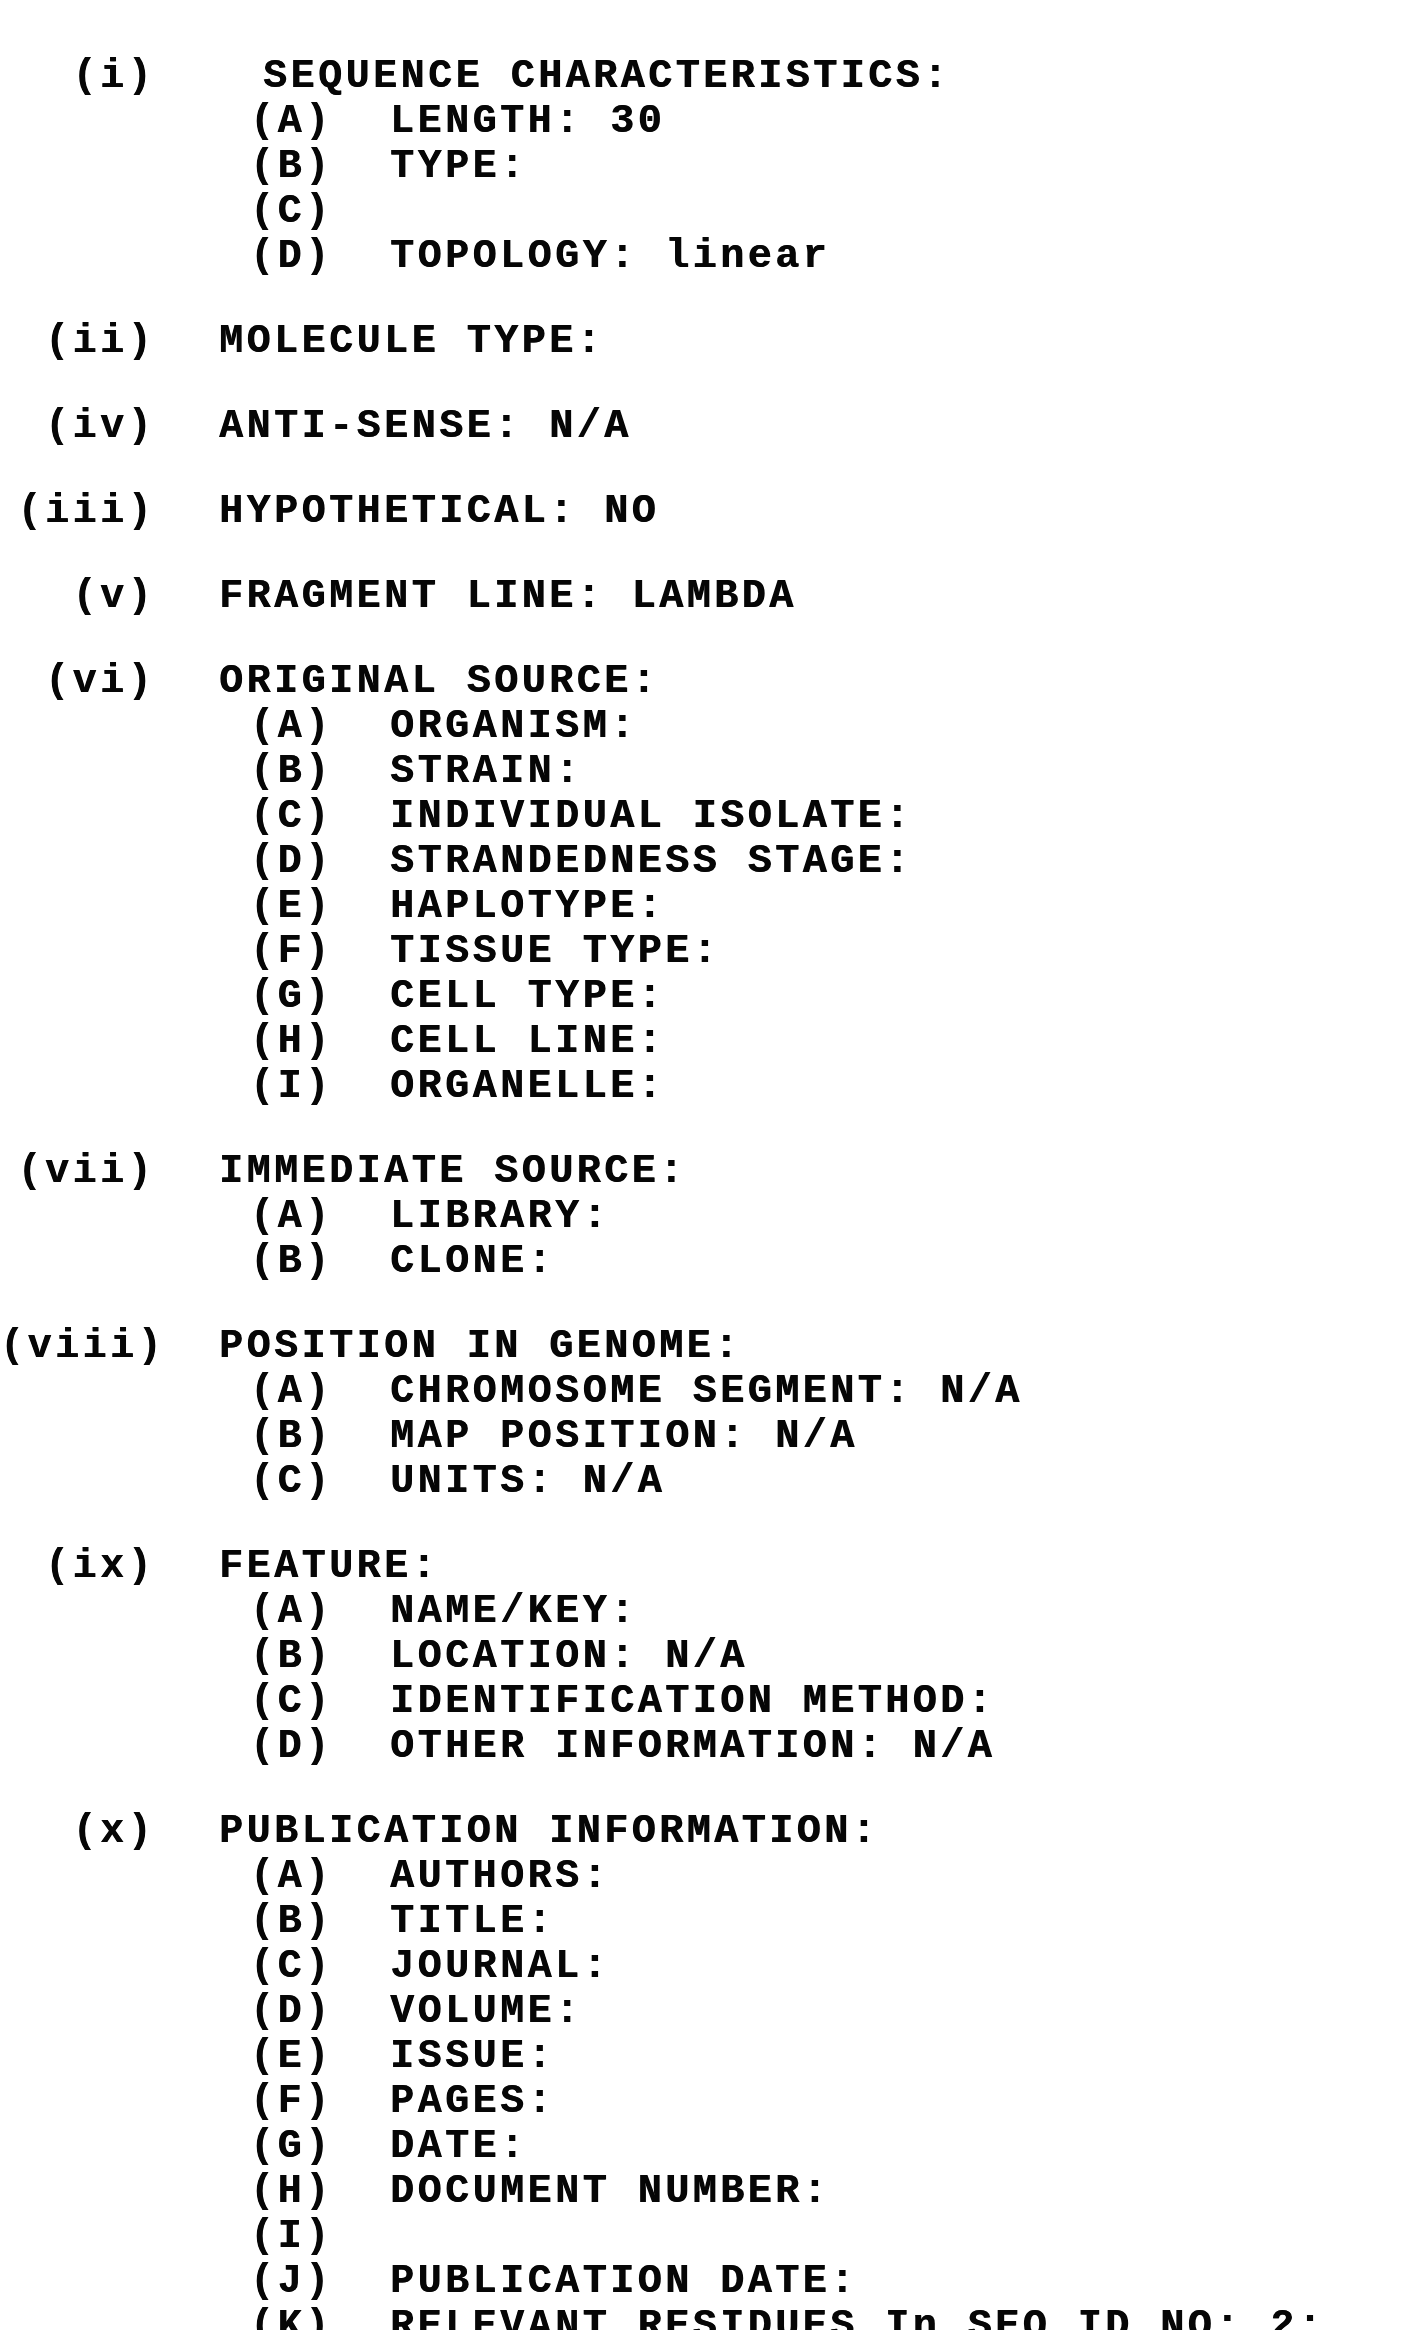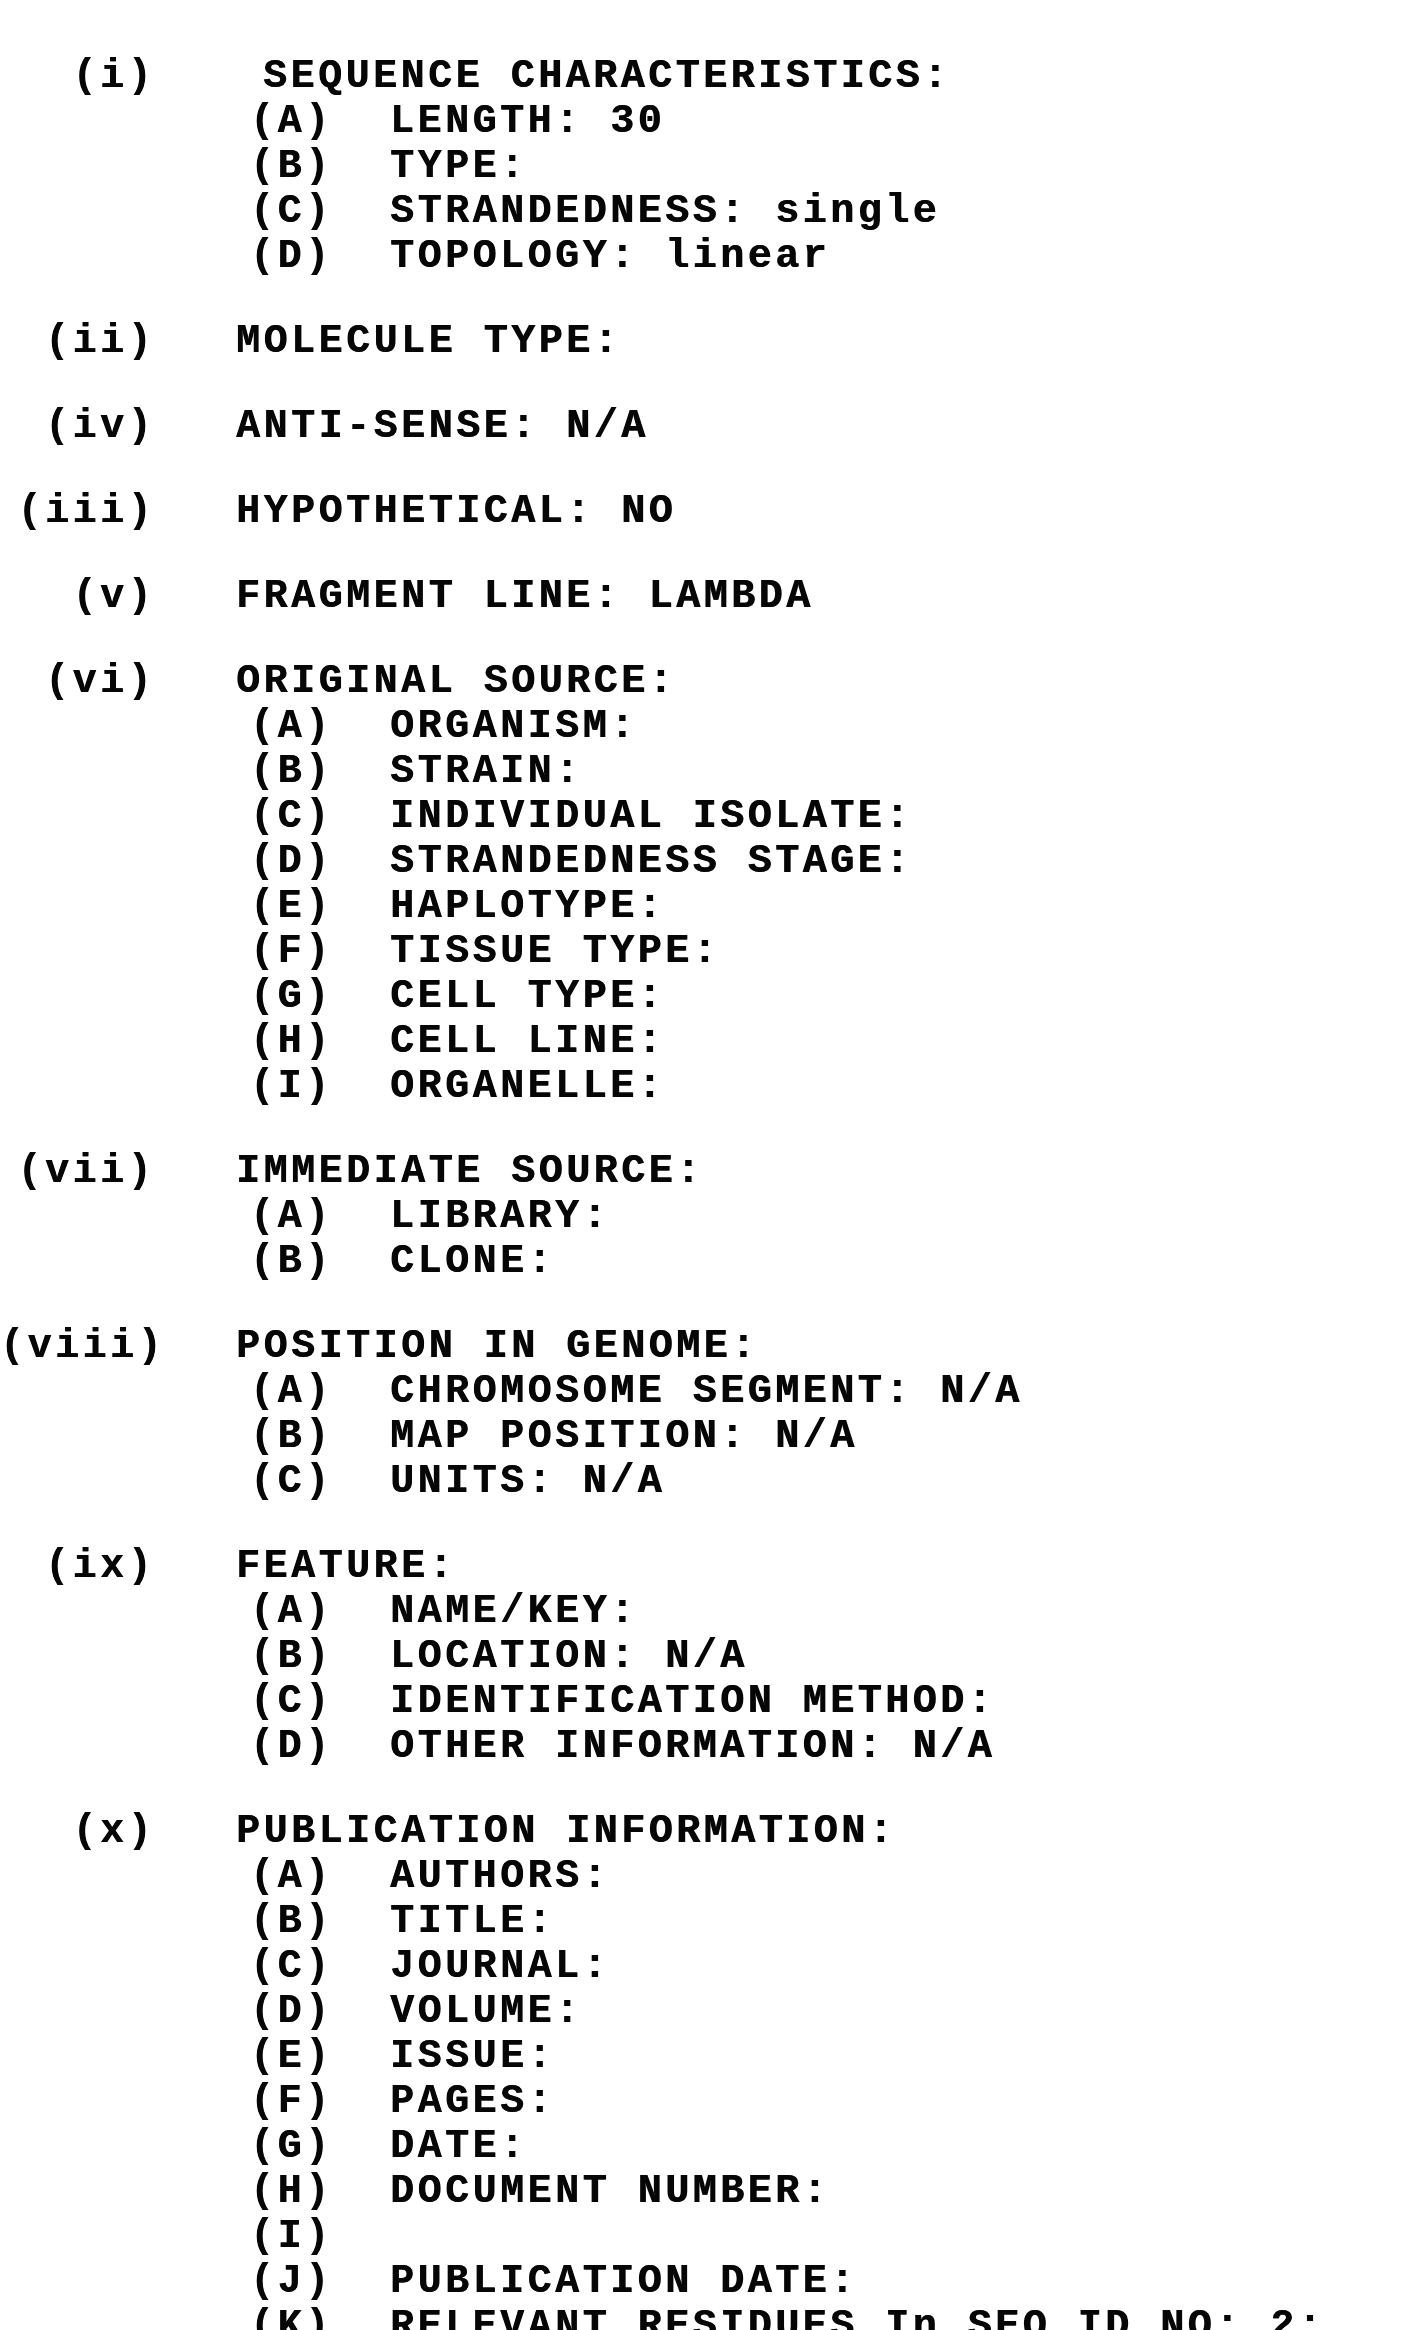--- a/index.html
+++ b/index.html
@@ -29,21 +29,21 @@
   }
   .section { margin-top: 40px; }
   .section:first-child { margin-top: 0; }
   .line { display: flex; align-items: baseline; }
   .roman {
     flex: 0 0 155px;
     min-width: 155px;
     text-align: right;
     overflow: visible;
   }
-  .head { margin-left: 81px; }
+  .head { margin-left: 64px; }
   .section.first-section .head { margin-left: 108px; margin-top: 36px; }
   .item-row { padding-left: 250px; }
   .letter {
     flex: 0 0 140px;
     min-width: 140px;
   }
   .itext { }
 </style>
 </head>
 <body>
@@ -61,21 +61,20 @@
     <span class="itext">LENGTH: 30</span>
   </div>
 
   <div class="line item-row">
     <span class="letter">(B)</span>
     <span class="itext">TYPE:</span>
   </div>
 
   <div class="line item-row">
     <span class="letter">(C)</span>
-    <span class="itext">STRANDEDNESS: single</span>
   </div>
 
   <div class="line item-row">
     <span class="letter">(D)</span>
     <span class="itext">TOPOLOGY: linear</span>
   </div>
 </div>
 
   <div class="section">
     <div class="line section-head">

